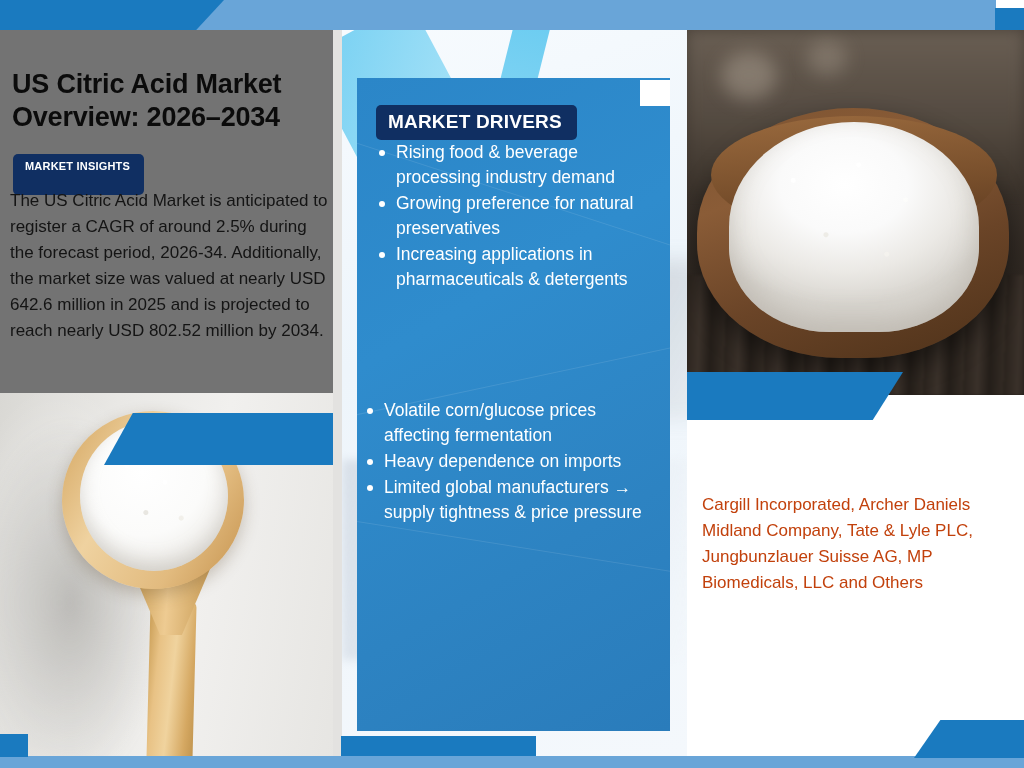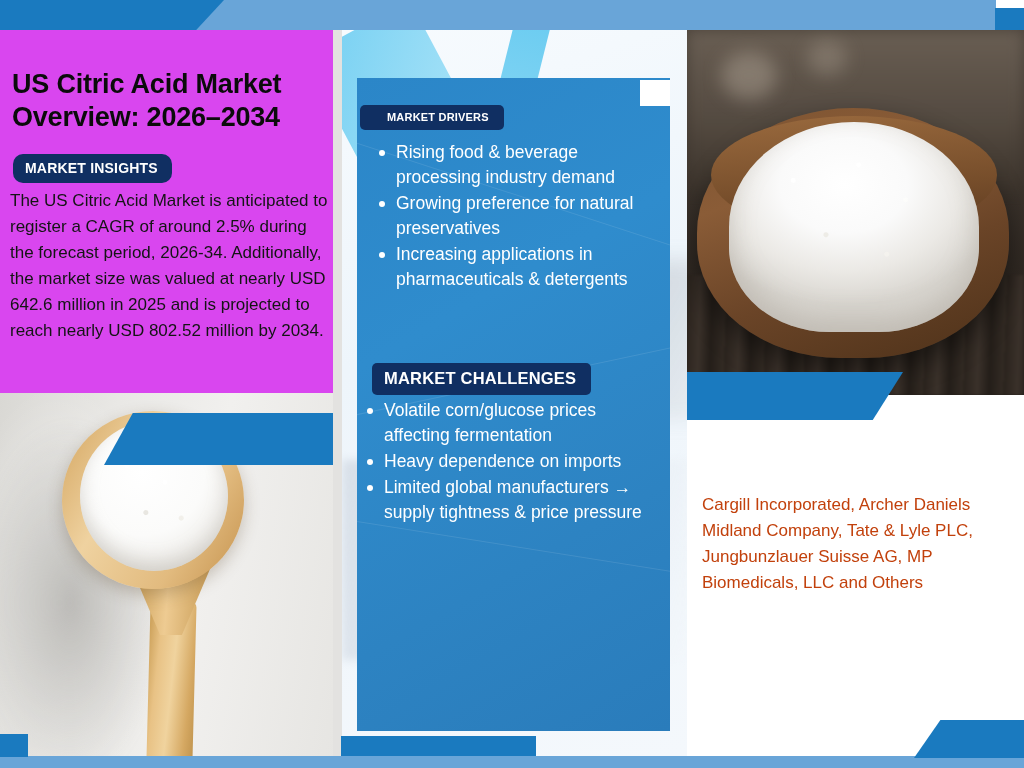--- a/index.html
+++ b/index.html
@@ -17,30 +17,30 @@
     clip-path:polygon(0 0,100% 0,76% 100%,0 100%);}
   .top-right-square{position:absolute;left:995px;top:8px;width:29px;height:28px;background:#1a7abf;}
   .bottom-band{position:absolute;left:0;bottom:0;width:1024px;height:12px;background:#69a5d8;}
   .bottom-right-para{position:absolute;right:0;bottom:10px;width:110px;height:38px;background:#1a7abf;
     clip-path:polygon(24% 0,100% 0,100% 100%,0 100%);}
   .bottom-left-square{position:absolute;left:0;bottom:11px;width:28px;height:23px;background:#1a7abf;}
   .center-bottom-bar{position:absolute;left:341px;bottom:8px;width:195px;height:24px;background:#1a7abf;}
 
   
   .left-col{position:absolute;left:0;top:30px;width:333px;height:726px;}
-  .left-text-card{position:absolute;left:0;top:0;width:391px;height:363px;background:#d946ef;}
+  .left-text-card{position:absolute;left:0;top:0;width:391px;height:363px;background:#737373;}
   .title{
     position:absolute;left:12px;top:38px;width:312px;
     font-size:27px;line-height:33px;font-weight:bold;color:#0b0b0b;letter-spacing:-0.2px;
   }
   .badge{
     display:inline-block;background:#102f62;color:#fff;border-radius:5px;
     font-weight:bold;letter-spacing:0.2px;white-space:nowrap;
   }
-  .badge-insights{position:absolute;left:13px;top:124px;font-size:14px;padding:6px 14px 7px 12px;border-radius:10px;}
+  .badge-insights{position:absolute;left:13px;top:124px;font-size:11px;padding:6px 14px 23px 12px;}
   .body-text{
     position:absolute;left:10px;top:158px;width:322px;
     font-size:17px;line-height:26px;color:#141414;
   }
 
   
   .left-photo{position:absolute;left:0;top:363px;width:333px;height:393px;overflow:hidden;
     background:#e8e7e4;}
   .lp-bg{position:absolute;inset:0;
     background:
@@ -82,21 +82,21 @@
   .cb-d4{position:absolute;left:0px;top:430px;width:345px;height:200px;
     background:linear-gradient(110deg,rgba(210,218,228,.8),rgba(245,249,252,.2));filter:blur(4px);}
 
   .center-panel{
     position:absolute;left:357px;top:78px;width:313px;height:653px;
     background:linear-gradient(150deg,#2b86c8 0%,#2f8ccd 35%,#2d83c2 70%,#2a7cbb 100%);
     overflow:hidden;
   }
   .cp-line{position:absolute;background:rgba(255,255,255,.10);}
   .cp-notch{position:absolute;right:0px;top:2px;width:30px;height:26px;background:#ffffff;}
-  .badge-drivers{position:absolute;left:3px;top:27px;font-size:11px;padding:6px 15px 7px 27px;}
+  .badge-drivers{position:absolute;left:19px;top:27px;font-size:19px;padding:6px 15px 7px 12px;}
   .badge-challenges{position:absolute;left:15px;top:285px;font-size:16.5px;padding:6px 15px 7px 12px;}
   ul.bullets{list-style:none;margin:0;padding:0;position:absolute;}
   ul.drivers{left:16px;top:62px;width:285px;}
   ul.challenges{left:4px;top:320px;width:285px;}
   ul.bullets li{
     position:relative;padding-left:23px;margin-bottom:1px;
     color:#ffffff;font-size:17.5px;line-height:25px;
   }
   ul.bullets li:before{
     content:"";position:absolute;left:6px;top:10px;width:6px;height:6px;border-radius:50%;
@@ -182,21 +182,20 @@
     <div class="cp-line" style="left:-40px;top:300px;width:420px;height:1px;transform:rotate(-12deg);"></div>
     <div class="cp-line" style="left:-40px;top:470px;width:420px;height:1px;transform:rotate(9deg);"></div>
 
     <div class="badge badge-drivers">MARKET DRIVERS</div>
     <ul class="bullets drivers">
       <li>Rising food &amp; beverage processing industry demand</li>
       <li>Growing preference for natural preservatives</li>
       <li>Increasing applications in pharmaceuticals &amp; detergents</li>
     </ul>
 
-    <div class="badge badge-challenges">MARKET CHALLENGES</div>
     <ul class="bullets challenges">
       <li>Volatile corn/glucose prices affecting fermentation</li>
       <li>Heavy dependence on imports</li>
       <li>Limited global manufacturers → supply tightness &amp; price pressure</li>
     </ul>
   </div>
 
   <div class="right-col">
 
     <div class="right-photo">

